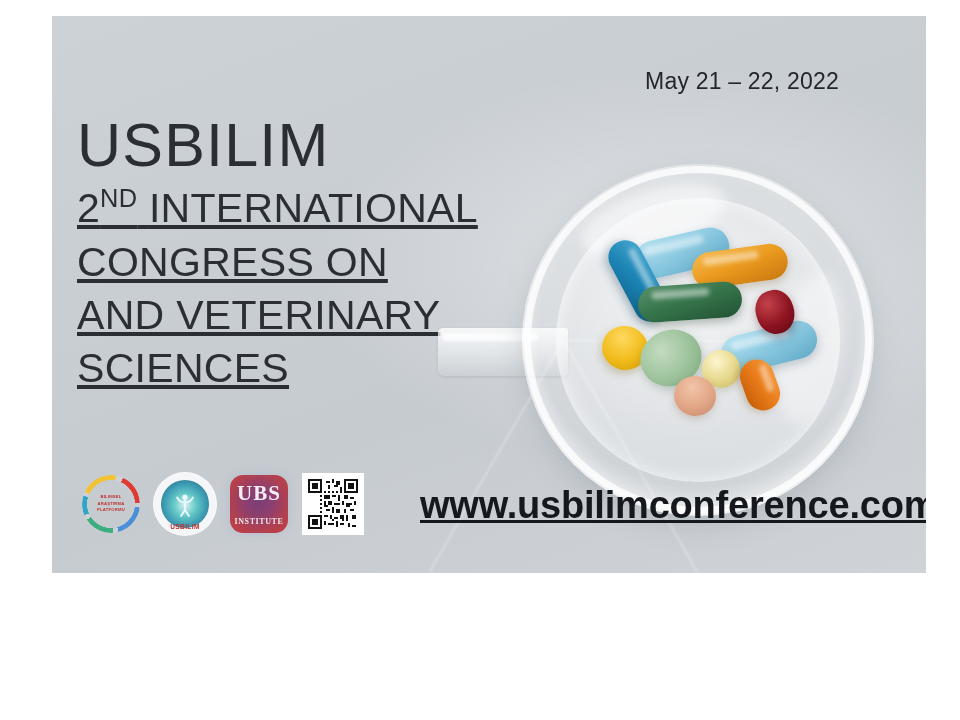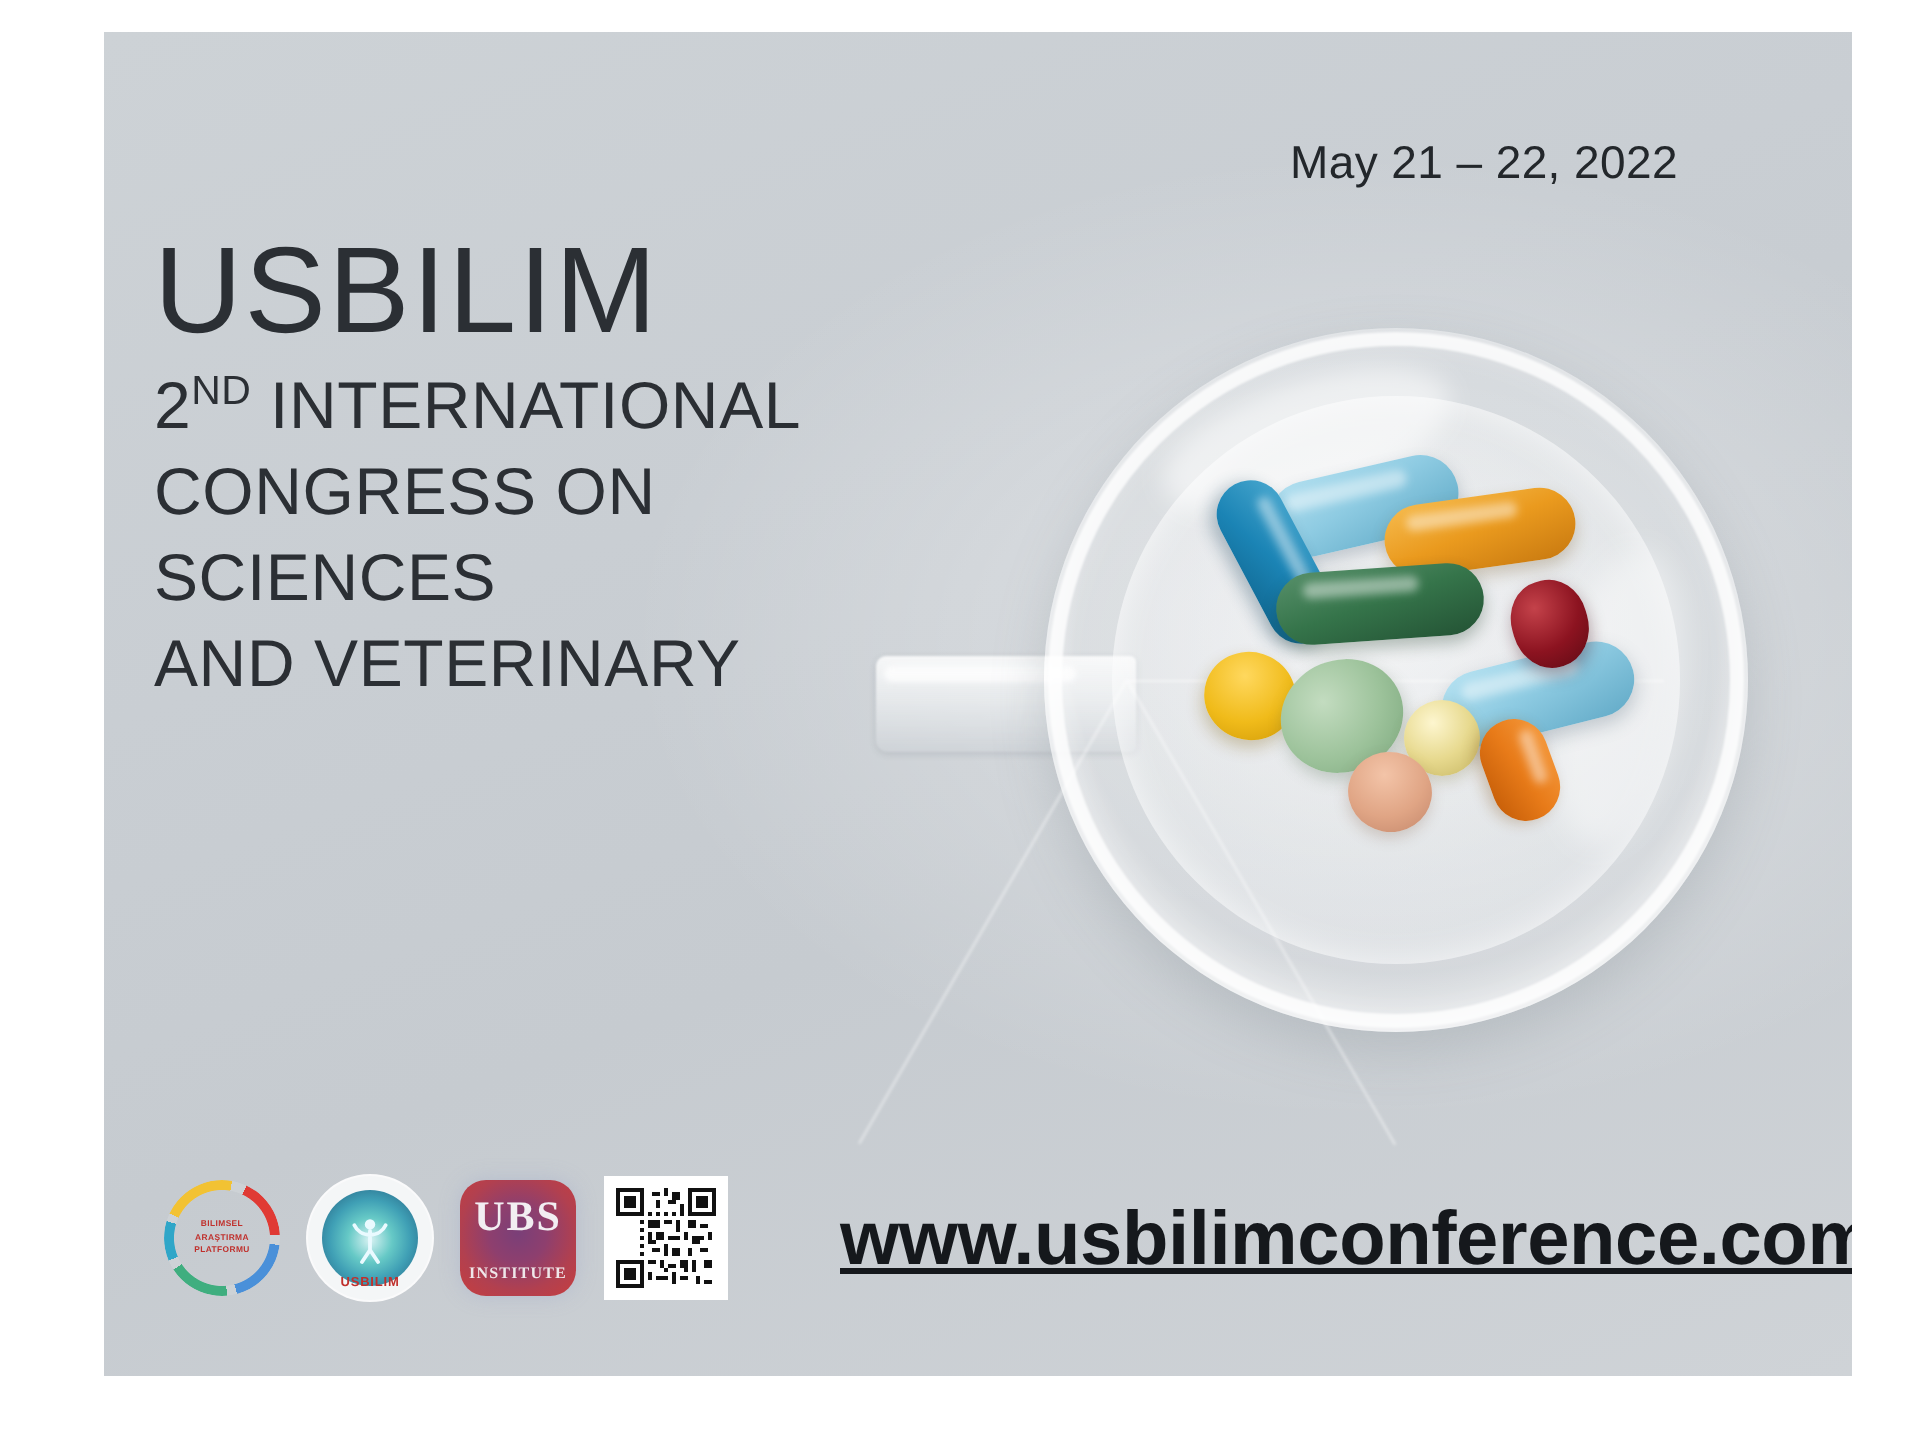--- a/index.html
+++ b/index.html
@@ -18,21 +18,21 @@
     height: 720px;
     background: #ffffff;
   }
 
   
   .poster {
     position: absolute;
     left: 52px;
     top: 16px;
     width: 874px;
-    height: 672px;
+    height: 557px;
     background:
       radial-gradient(ellipse 70% 60% at 72% 45%, rgba(255,255,255,0.45) 0%, rgba(255,255,255,0.0) 60%),
       linear-gradient(160deg, #cdd2d6 0%, #c9ced3 35%, #c6cbd0 60%, #cfd3d7 100%);
     overflow: hidden;
   }
 
   
   .datebox {
     position: absolute;
     left: 560px;
@@ -61,26 +61,27 @@
   }
   .brand {
     font-size: 61px;
     font-weight: 400;
     letter-spacing: 1.2px;
     color: #2b2f34;
     line-height: 1.02;
     margin: 0 0 6px 0;
   }
   .subtitle {
-    font-size: 33px;
+    font-size: 41px;
     font-weight: 500;
     letter-spacing: 0.3px;
     color: #2b2f34;
     line-height: 1.30;
     margin: 0;
+    text-decoration: underline;
   }
   .subtitle .ord {
     font-size: 0.62em;
     vertical-align: super;
     line-height: 0;
     letter-spacing: 0.2px;
   }
   .sub-line { display: block; white-space: nowrap; }
 
   
@@ -356,22 +357,22 @@
 
     <div class="datebox">
       <div class="date-line">May 21 – 22, 2022</div>
     </div>
 
     <div class="headline">
       <h1 class="brand">USBILIM</h1>
       <h2 class="subtitle">
         <span class="sub-line"><span>2</span><span class="ord">ND</span>&nbsp;<span>INTERNATIONAL</span></span>
         <span class="sub-line">CONGRESS ON</span>
+        <span class="sub-line">AND VETERINARY</span>
         <span class="sub-line">SCIENCES</span>
-        <span class="sub-line">AND VETERINARY</span>
       </h2>
     </div>
 
     <div class="photo">
 
       <div class="handle"></div>
 
       <div class="cup">
         <div class="cup-inner"></div>
         <div class="ridge" style="transform: translate(-134px,0) rotate(0deg);"></div>

